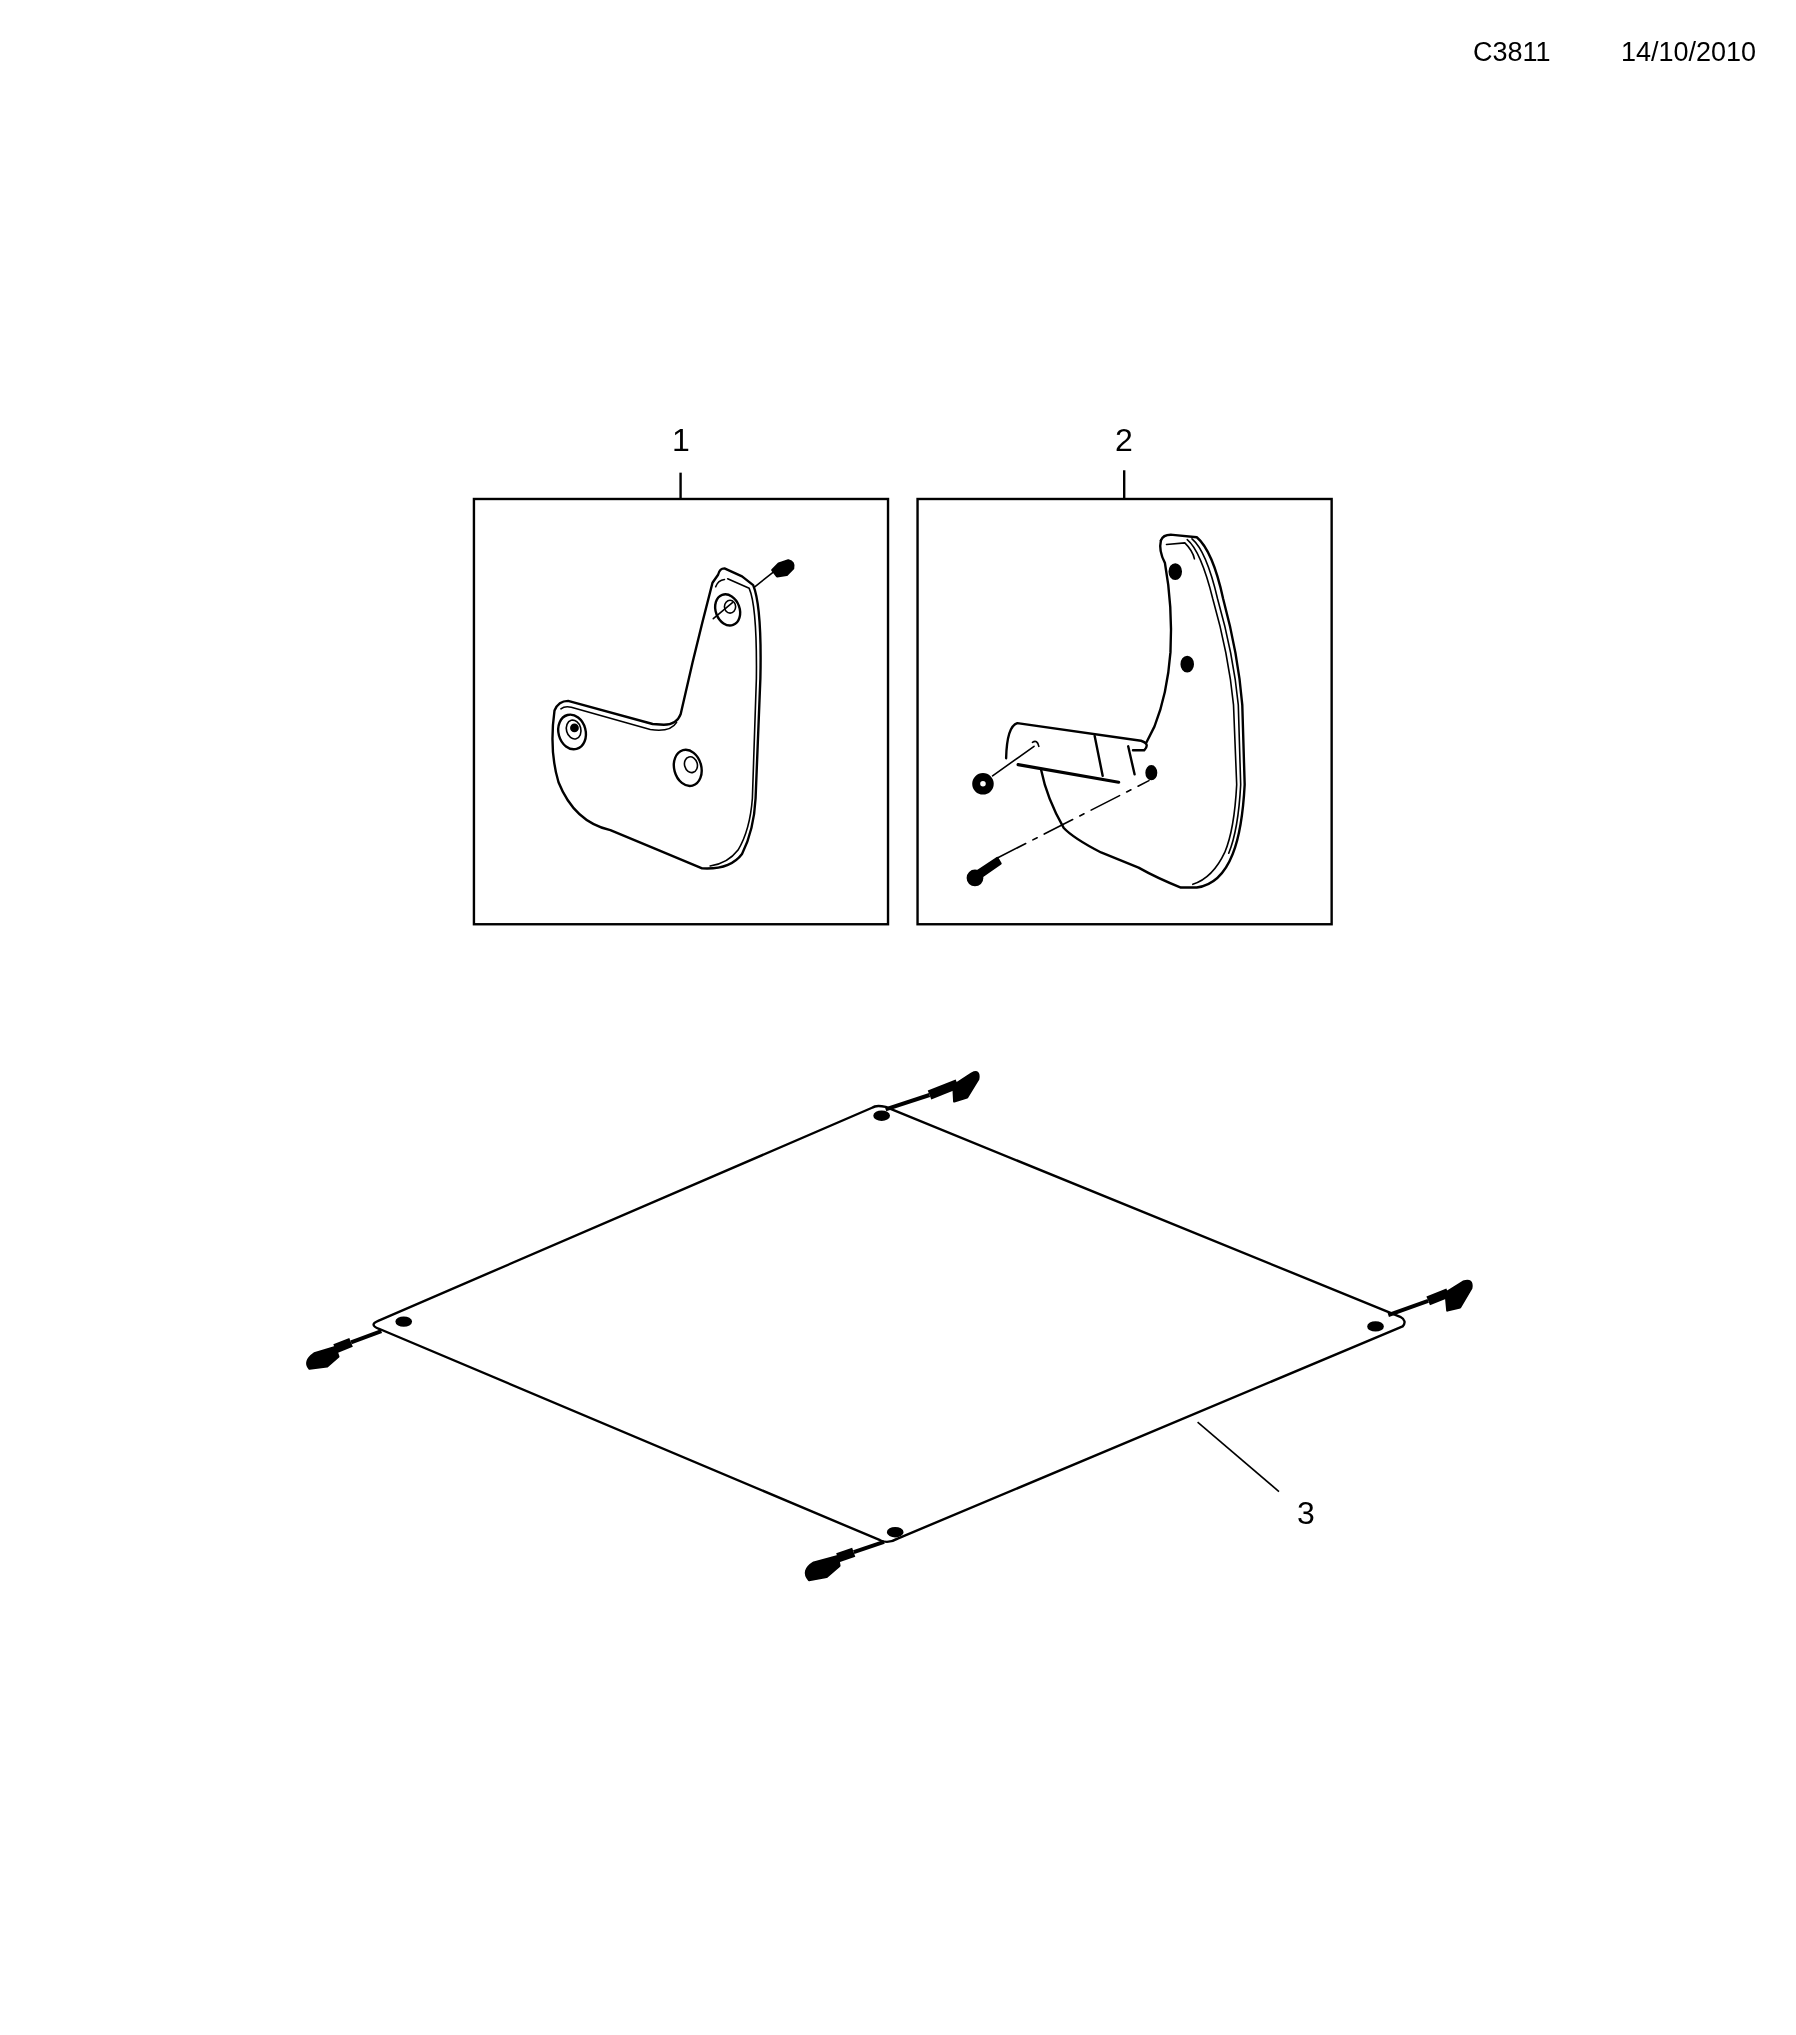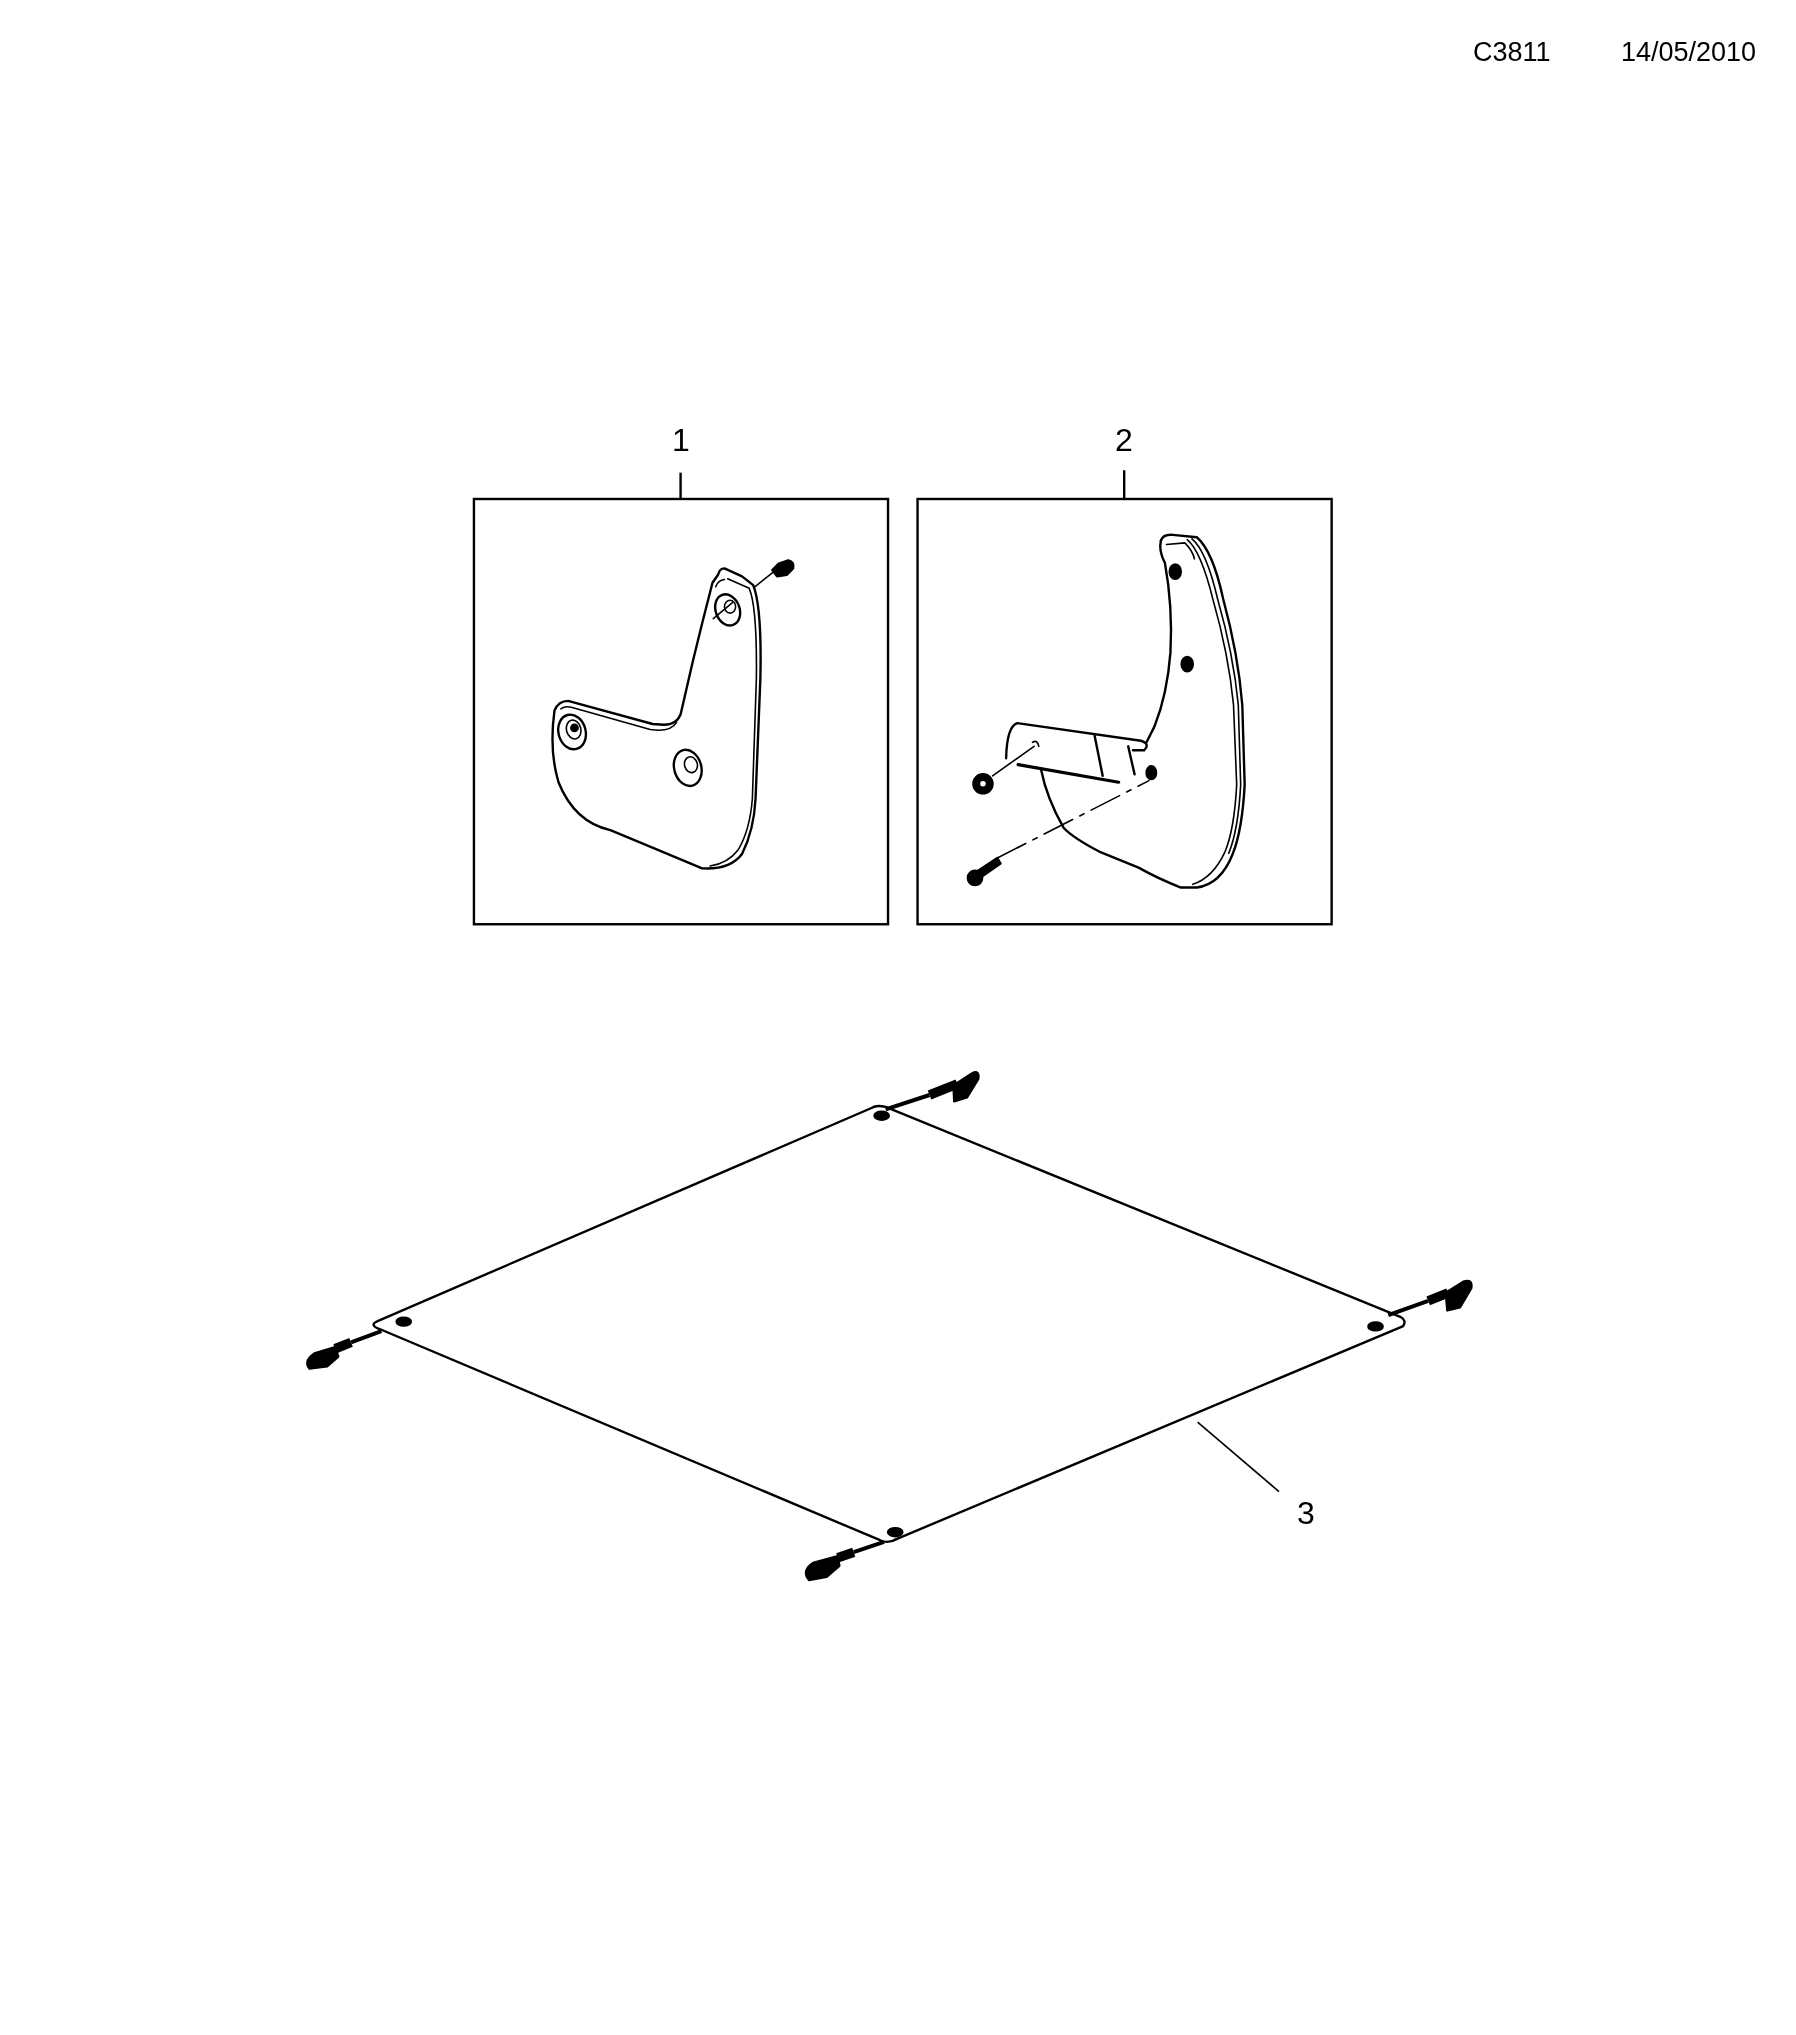--- a/index.html
+++ b/index.html
@@ -8,21 +8,21 @@
   .hdr { position: absolute; top: 36px; font-size: 27px; line-height: 32px; white-space: nowrap; }
   #hdr-code { left: 1473px; }
   #hdr-date { left: 1621px; }
   .callout { position: absolute; font-size: 32px; line-height: 35px; width: 48px; text-align: center; }
   svg.art { position: absolute; left: 0; top: 0; }
 </style>
 </head>
 <body>
 
 <div class="hdr" id="hdr-code">C3811</div>
-<div class="hdr" id="hdr-date">14/05/2010</div>
+<div class="hdr" id="hdr-date">14/10/2010</div>
 
 <div class="callout" style="left:657px; top:423px;">1</div>
 <div class="callout" style="left:1100px; top:423px;">2</div>
 <div class="callout" style="left:1282px; top:1496px;">3</div>
 
 <svg class="art" width="1796" height="2036" viewBox="0 0 2251 2551">
 
   <line x1="853" y1="592" x2="853" y2="624" stroke="#000" stroke-width="3"></line>
   <line x1="1409" y1="589" x2="1409" y2="624" stroke="#000" stroke-width="3"></line>
 

